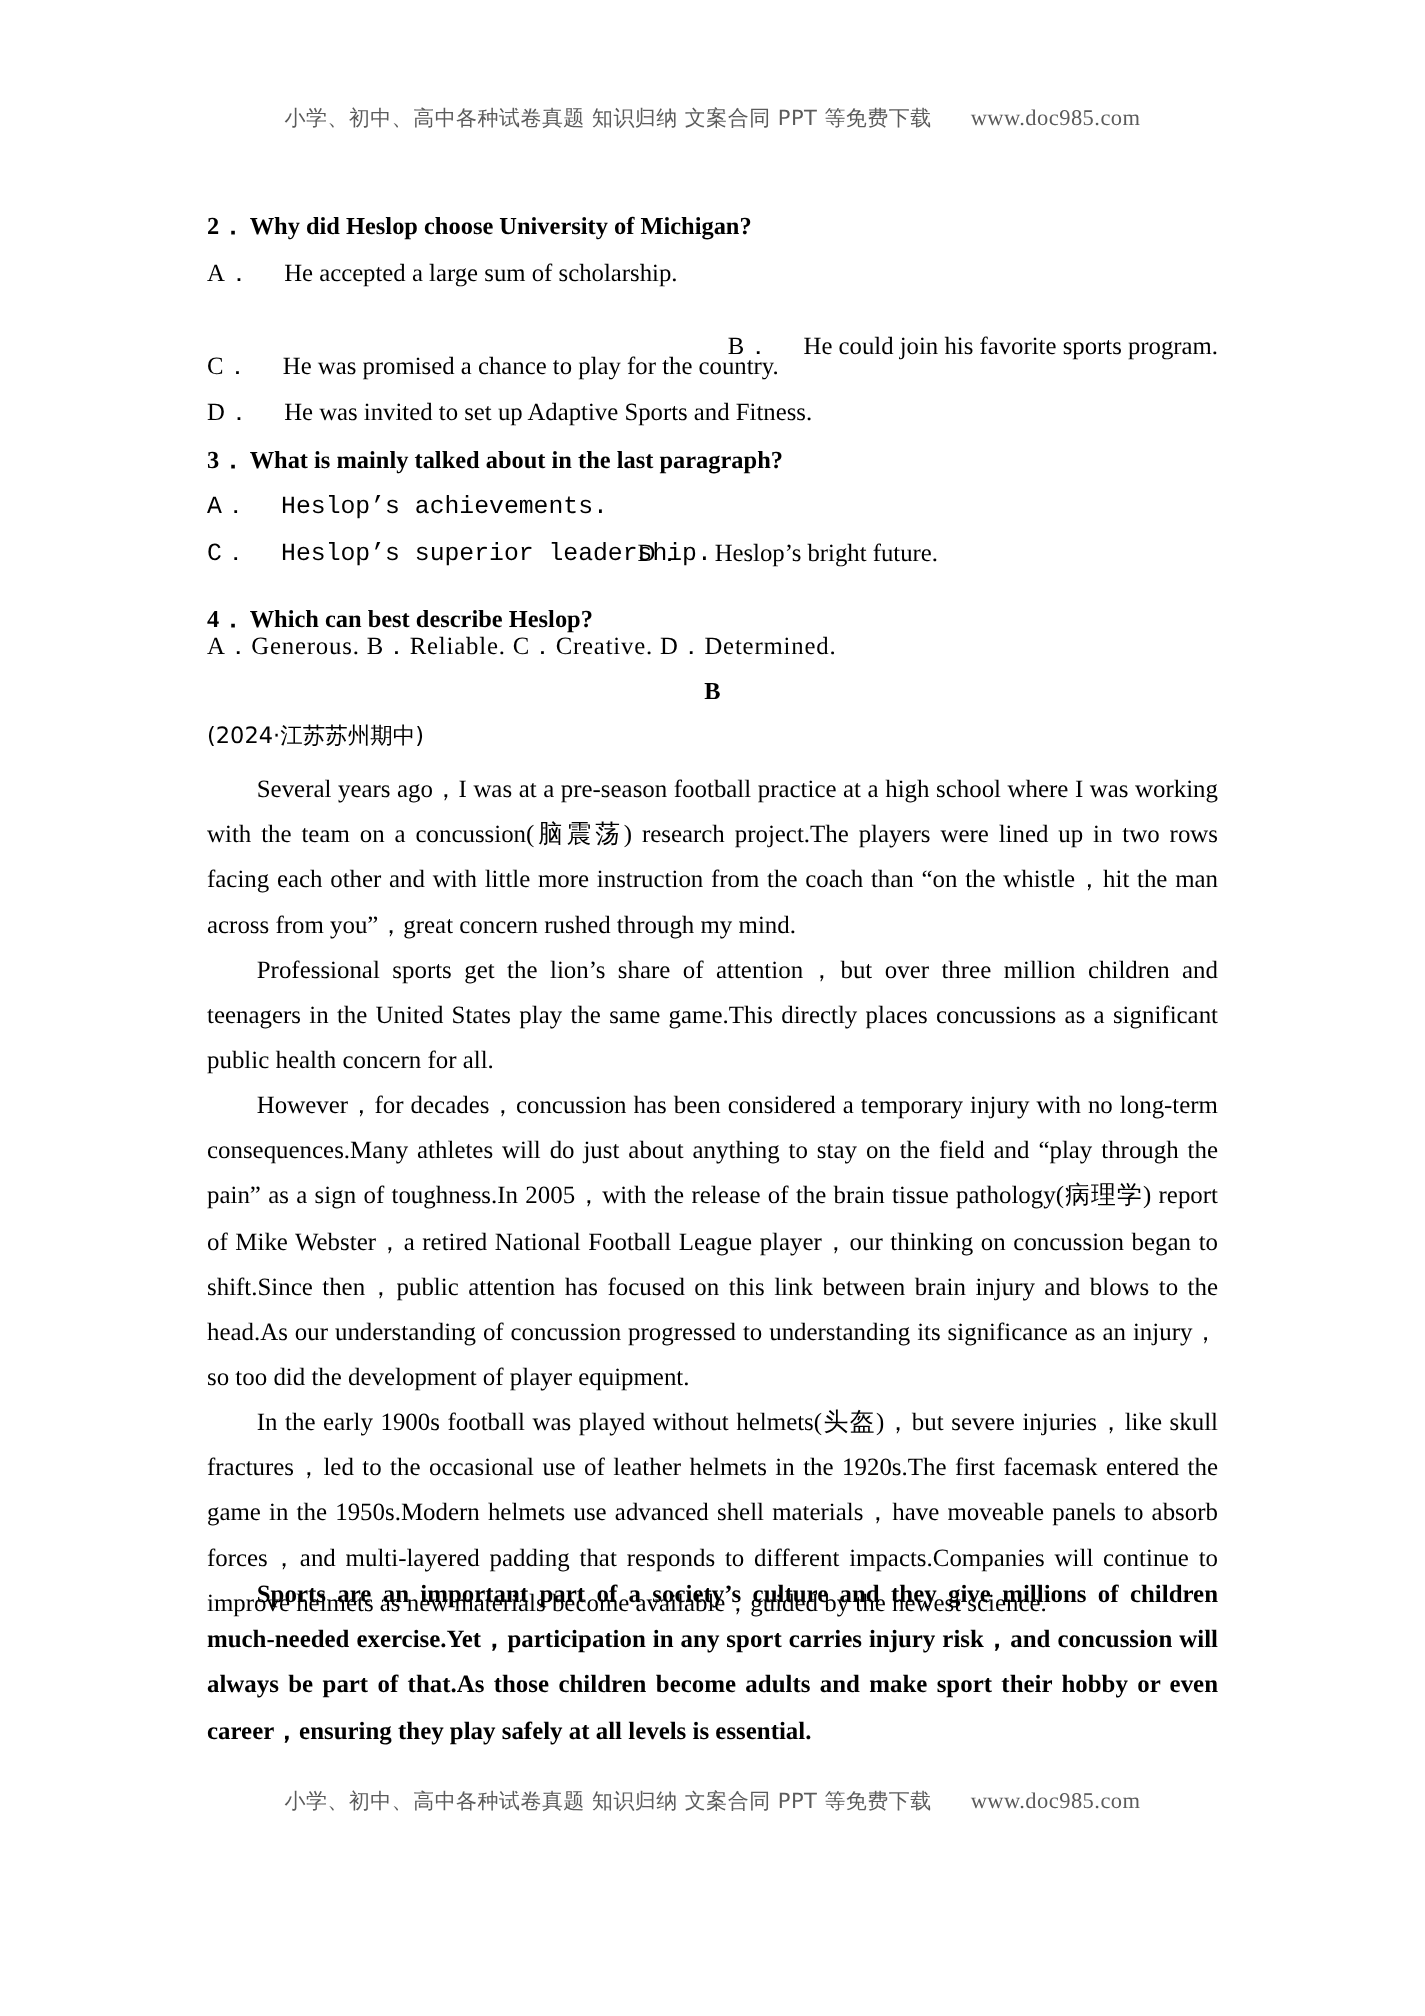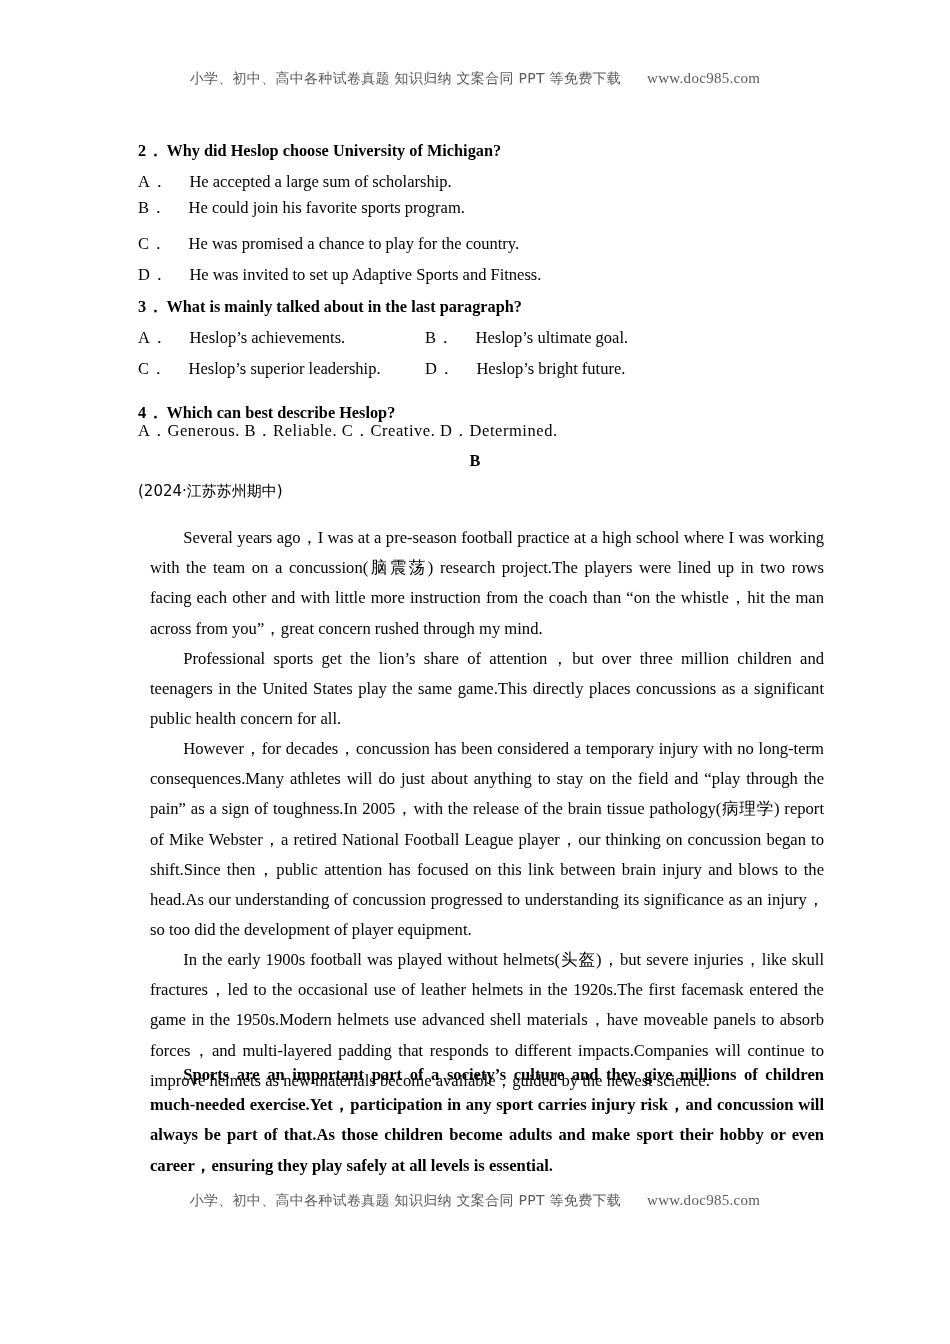--- a/index.html
+++ b/index.html
@@ -60,21 +60,21 @@
   .opt-letter { letter-spacing: 0px; }
   .opt-sep { margin: 0 4px 0 1px; }
   .opt-text { margin-left: 18px; }
 
   .row-2col {
     display: flex;
     font-size: 16.5px;
     line-height: 1.0;
     white-space: nowrap;
   }
-  .row-2col > .col-a { width: 287px; flex: 0 0 287px; }
+  .row-2col > .col-a { width: 287px; flex: 0 0 287px; font-family: Liberation Mono, monospace; }
   .row-2col > .col-b { flex: 1 1 auto; }
 
   
   .abs { position: absolute; left: 0; width: 674px; }
 
   .sec-letter {
     position: absolute;
     left: 0;
     width: 674px;
     text-align: center;
@@ -94,61 +94,58 @@
 
   .para {
     position: absolute;
     left: 0;
     width: 674px;
     font-size: 16.6px;
     line-height: 30.2px;
     text-align: justify;
     text-justify: inter-word;
     text-indent: 2em;
-    margin: 12px;
+    margin: 0;
   }
 </style>
 </head>
 <body>
 
 <div class="page">
 
   <div class="watermark wm-top">
     <span class="wm-cn">小学、初中、高中各种试卷真题  知识归纳  文案合同  PPT 等免费下载</span><span class="wm-url">www.doc985.com</span>
   </div>
 
   <div class="content">
 
     <div class="q-line abs" style="top:3px;">
       <span class="q-num">2</span><span class="q-dot">．</span><span>Why did Heslop choose University of Michigan?</span>
     </div>
 
     <div class="opt-line abs" style="top:34px;">
       <span class="opt-letter">A</span><span class="opt-sep">．</span><span class="opt-text">He accepted a large sum of scholarship.</span>
     </div>
-    <div class="opt-line abs" style="top:60px;">
+    <div class="opt-line abs" style="top:83px;text-align:right;">
       <span class="opt-letter">B</span><span class="opt-sep">．</span><span class="opt-text">He could join his favorite sports program.</span>
     </div>
     <div class="opt-line abs" style="top:96px;">
       <span class="opt-letter">C</span><span class="opt-sep">．</span><span class="opt-text">He was promised a chance to play for the country.</span>
     </div>
     <div class="opt-line abs" style="top:127px;">
       <span class="opt-letter">D</span><span class="opt-sep">．</span><span class="opt-text">He was invited to set up Adaptive Sports and Fitness.</span>
     </div>
 
     <div class="q-line abs" style="top:159px;">
       <span class="q-num">3</span><span class="q-dot">．</span><span>What is mainly talked about in the last paragraph?</span>
     </div>
 
     <div class="row-2col abs" style="top:190px;">
       <div class="col-a">
         <span class="opt-letter">A</span><span class="opt-sep">．</span><span class="opt-text">Heslop’s achievements.</span>
-      </div>
-      <div class="col-b">
-        <span class="opt-letter">B</span><span class="opt-sep">．</span><span class="opt-text">Heslop’s ultimate goal.</span>
       </div>
     </div>
 
     <div class="row-2col abs" style="top:221px;">
       <div class="col-a">
         <span class="opt-letter">C</span><span class="opt-sep">．</span><span class="opt-text">Heslop’s superior leadership.</span>
       </div>
       <div class="col-b">
         <span class="opt-letter">D</span><span class="opt-sep">．</span><span class="opt-text">Heslop’s bright future.</span>
       </div>

